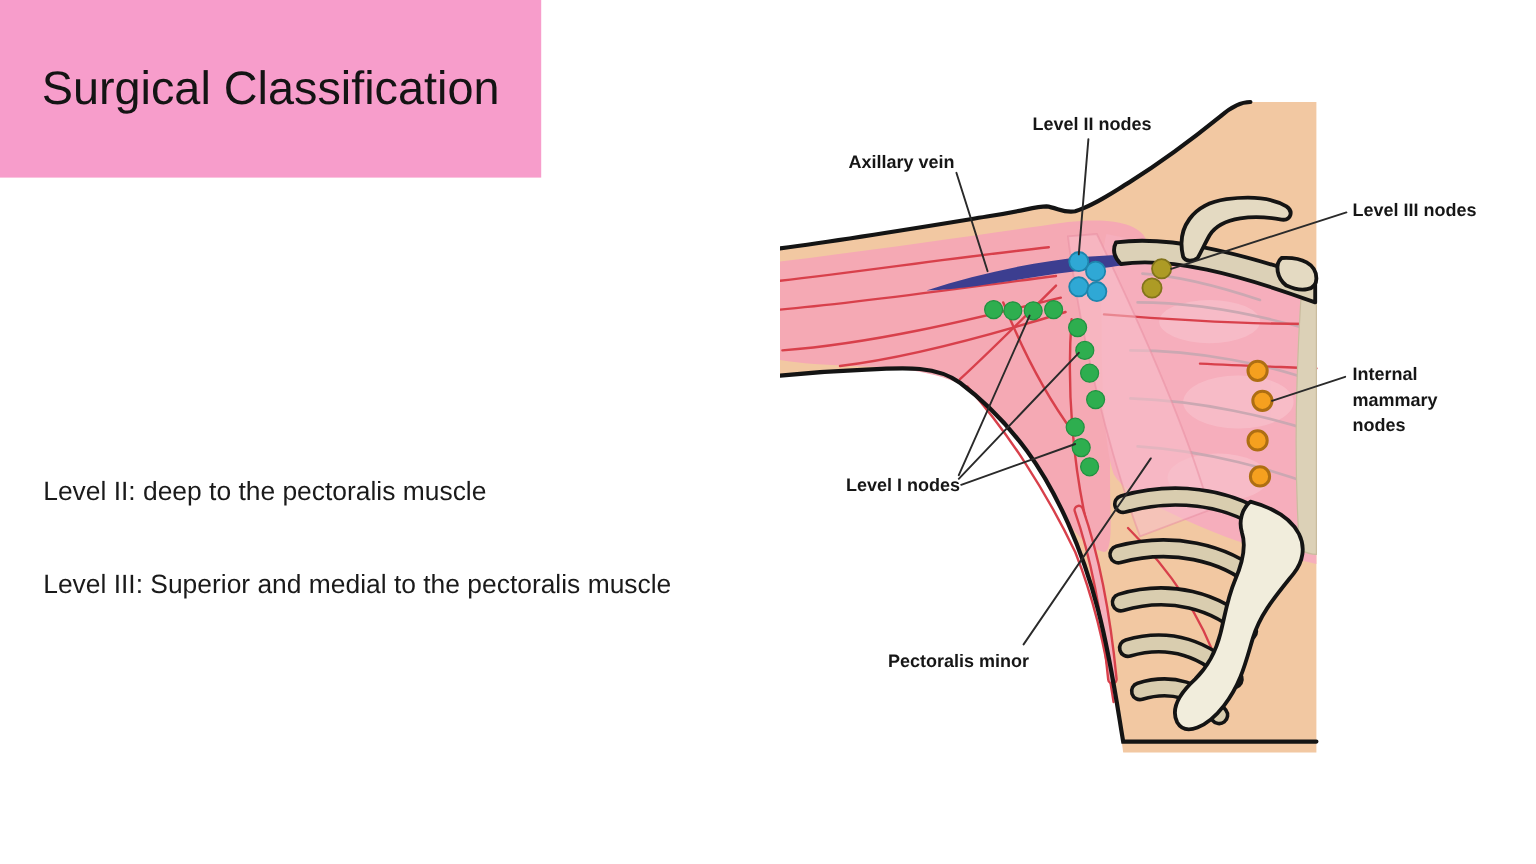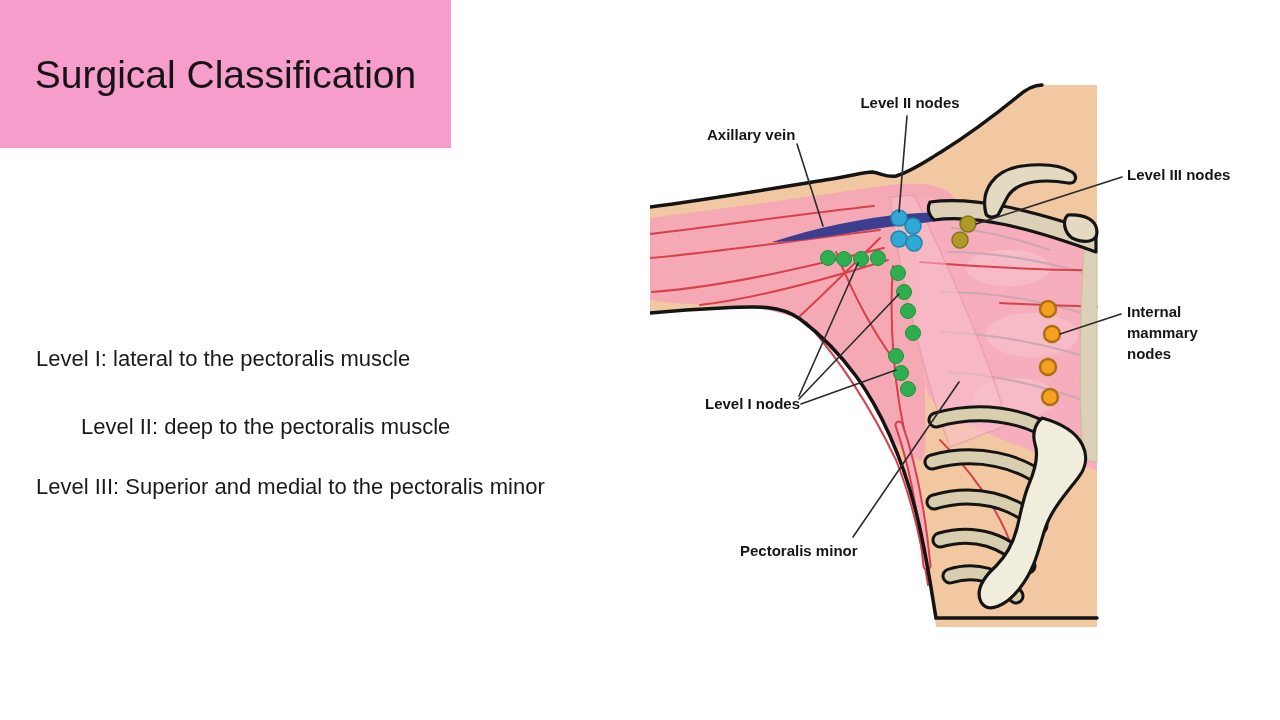--- a/index.html
+++ b/index.html
@@ -7,38 +7,37 @@
        font-family:"Liberation Sans",sans-serif;}
   .slide{position:absolute;inset:0;width:1280px;height:720px;background:#ffffff;}
 
   .title-box{position:absolute;left:0;top:0;width:451px;height:148px;background:#F79DCB;
              display:flex;flex-direction:column;justify-content:center;align-items:center;}
   .title-line{font-size:39px;line-height:51px;color:#141414;font-weight:400;letter-spacing:0px;
               white-space:nowrap;}
 
   .bullet{position:absolute;left:36px;font-size:22px;line-height:24px;color:#1a1a1a;white-space:nowrap;}
   .bullet.b1{top:347px;}
-  .bullet.b2{top:415px;margin-left:45px;}
+  .bullet.b2{top:398px;}
   .bullet.b3{top:475px;}
 
   svg{position:absolute;left:650px;top:80px;}
   svg text{font-family:"Liberation Sans",sans-serif;font-size:15px;font-weight:600;fill:#161616;}
 </style>
 </head>
 <body>
 
 <div class="slide">
 
   <div class="title-box">
     <div class="title-line">Surgical Classification</div>
   </div>
 
-  <div class="bullet b1">Level I: lateral to the pectoralis muscle</div>
   <div class="bullet b2">Level II: deep to the pectoralis muscle</div>
-  <div class="bullet b3">Level III: Superior and medial to the pectoralis minor</div>
+  <div class="bullet b3">Level III: Superior and medial to the pectoralis muscle</div>
 
   <svg width="600" height="550" viewBox="650 80 600 550">
 
     <path fill="#F2C8A2" d="M650,207 C710,199 770,189 825,180 C852,176 863,172 872,172 C881,173 887,178 896,176
          C912,171 926,161 941,152 C968,135 996,114 1017,97 C1026,89 1034,85 1042,85
          L1097,85 L1097,627 L936,627 C932,595 926,550 915,508 C902,458 881,410 856,376
          C836,349 816,331 800,319 C781,305 756,306 722,308 C696,309 670,311 650,313 Z"></path>
 
     <path fill="#F5A9B4" d="M650,218 C730,208 820,195 890,185 C925,181 952,186 956,202 C960,220 950,245 940,275
          C930,310 925,350 925,395 C925,430 928,460 920,460 C900,455 885,430 870,400

